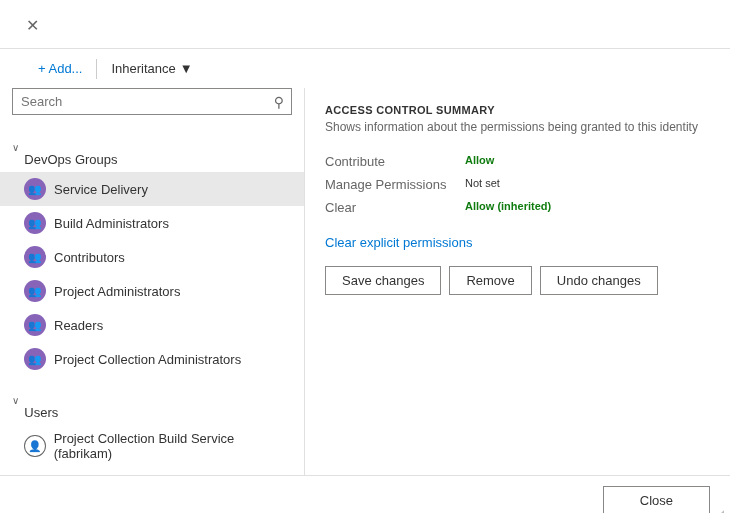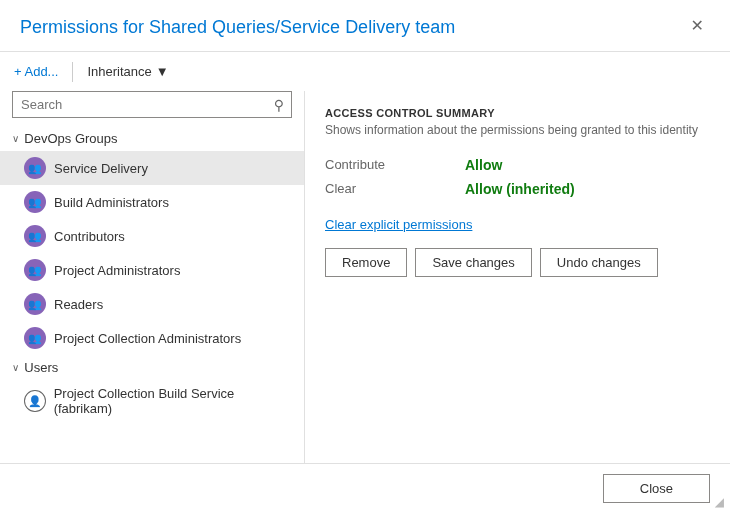--- a/index.html
+++ b/index.html
@@ -41,21 +41,21 @@
       color: #666;
       padding: 2px 6px;
       line-height: 1;
     }
     .divider {
       height: 1px;
       background: #e0e0e0;
       margin: 12px 0 0 0;
     }
     .toolbar {
-      padding: 8px 8px;
+      padding: 8px 32px;
       display: flex;
       align-items: center;
       gap: 8px;
     }
     .add-btn {
       background: none;
       border: none;
       cursor: pointer;
       color: #0078d4;
       font-size: 13px;
@@ -124,21 +124,21 @@
       padding: 5px 12px;
       font-size: 13px;
       color: #333;
       cursor: pointer;
       user-select: none;
     }
     .chevron {
       font-size: 10px;
       color: #666;
     }
-    .group-label { font-weight: 400; }
+    .group-label { font-weight: 400; margin-top: 24px; }
     .list-item {
       display: flex;
       align-items: center;
       gap: 8px;
       padding: 6px 12px 6px 24px;
       cursor: pointer;
       font-size: 13px;
       color: #333;
     }
     .list-item.selected { background: #e8e8e8; }
@@ -185,30 +185,29 @@
     .permission-table td {
       padding: 4px 0;
       vertical-align: top;
     }
     .perm-name {
       color: #666;
       font-size: 13px;
       width: 140px;
     }
     .perm-value {
-      font-size: 14px;
+      font-size: 11px;
       font-weight: 600;
       color: #333;
     }
     .perm-value.allow { color: #107c10; }
     .perm-value.notset { color: #333; font-weight: 400; }
     .perm-value.inherited { color: #107c10; margin-left: 40px; }
     .clear-link {
       color: #0078d4;
-      text-decoration: underline;
       cursor: pointer;
       font-size: 13px;
       display: inline-block;
       margin-bottom: 16px;
       background: none;
       border: none;
     }
     .action-buttons {
       display: flex;
       gap: 8px;
@@ -247,21 +246,20 @@
       color: #bbb;
       font-size: 12px;
       cursor: se-resize;
     }
   </style>
 </head>
 <body>
 
 <div class="dialog">
   <div class="dialog-header">
-    <h1 class="dialog-title">Permissions for Shared Queries/Service Delivery team</h1>
     <button class="close-btn">✕</button>
   </div>
   <div class="divider"></div>
 
   <div class="toolbar">
     <button class="add-btn">+ Add...</button>
     <div class="toolbar-divider"></div>
     <button class="inheritance-btn">
       <span>Inheritance</span>
       <span>▼</span>
@@ -320,31 +318,35 @@
       <div class="acs-title">ACCESS CONTROL SUMMARY</div>
       <div class="acs-subtitle">Shows information about the permissions being granted to this identity</div>
 
       <table class="permission-table">
         <tbody>
           <tr>
             <td class="perm-name">Contribute</td>
             <td class="perm-value allow">Allow</td>
           </tr>
           <tr>
+            <td class="perm-name">Manage Permissions</td>
+            <td class="perm-value notset">Not set</td>
+          </tr>
+          <tr>
             <td class="perm-name">Clear</td>
             <td class="perm-value inherited">Allow (inherited)</td>
           </tr>
         </tbody>
       </table>
 
       <button class="clear-link">Clear explicit permissions</button>
 
       <div class="action-buttons">
+        <button class="btn primary">Save changes</button>
         <button class="btn">Remove</button>
-        <button class="btn primary">Save changes</button>
         <button class="btn">Undo changes</button>
       </div>
     </div>
   </div>
 
   <div class="dialog-footer">
     <button class="footer-close-btn">Close</button>
   </div>
   <span class="resize-handle">◢</span>
 </div>

